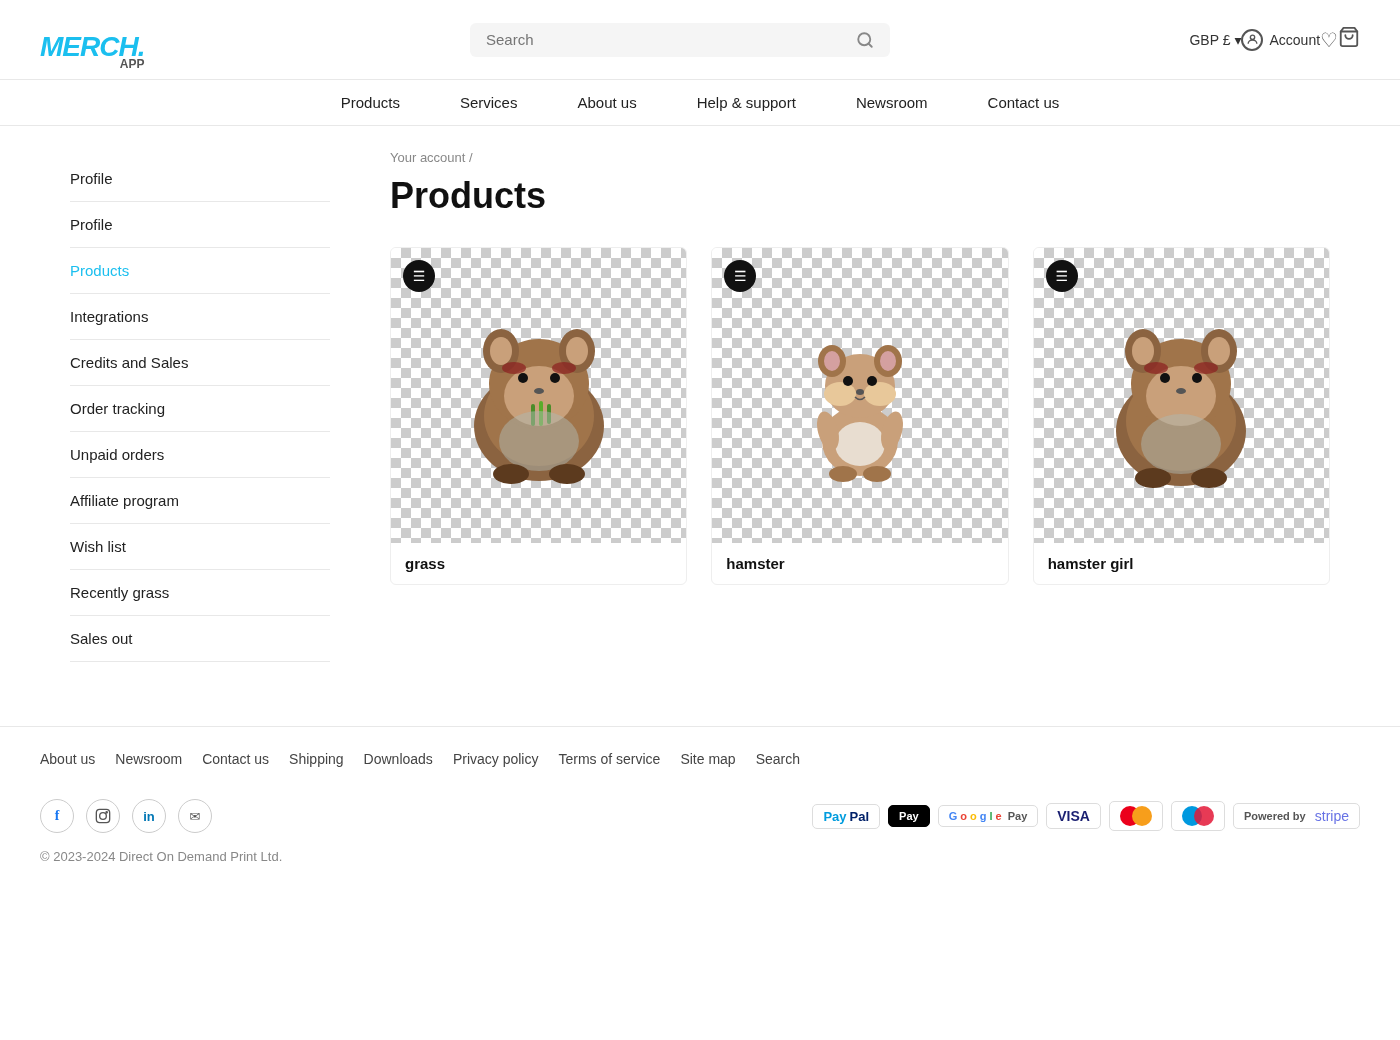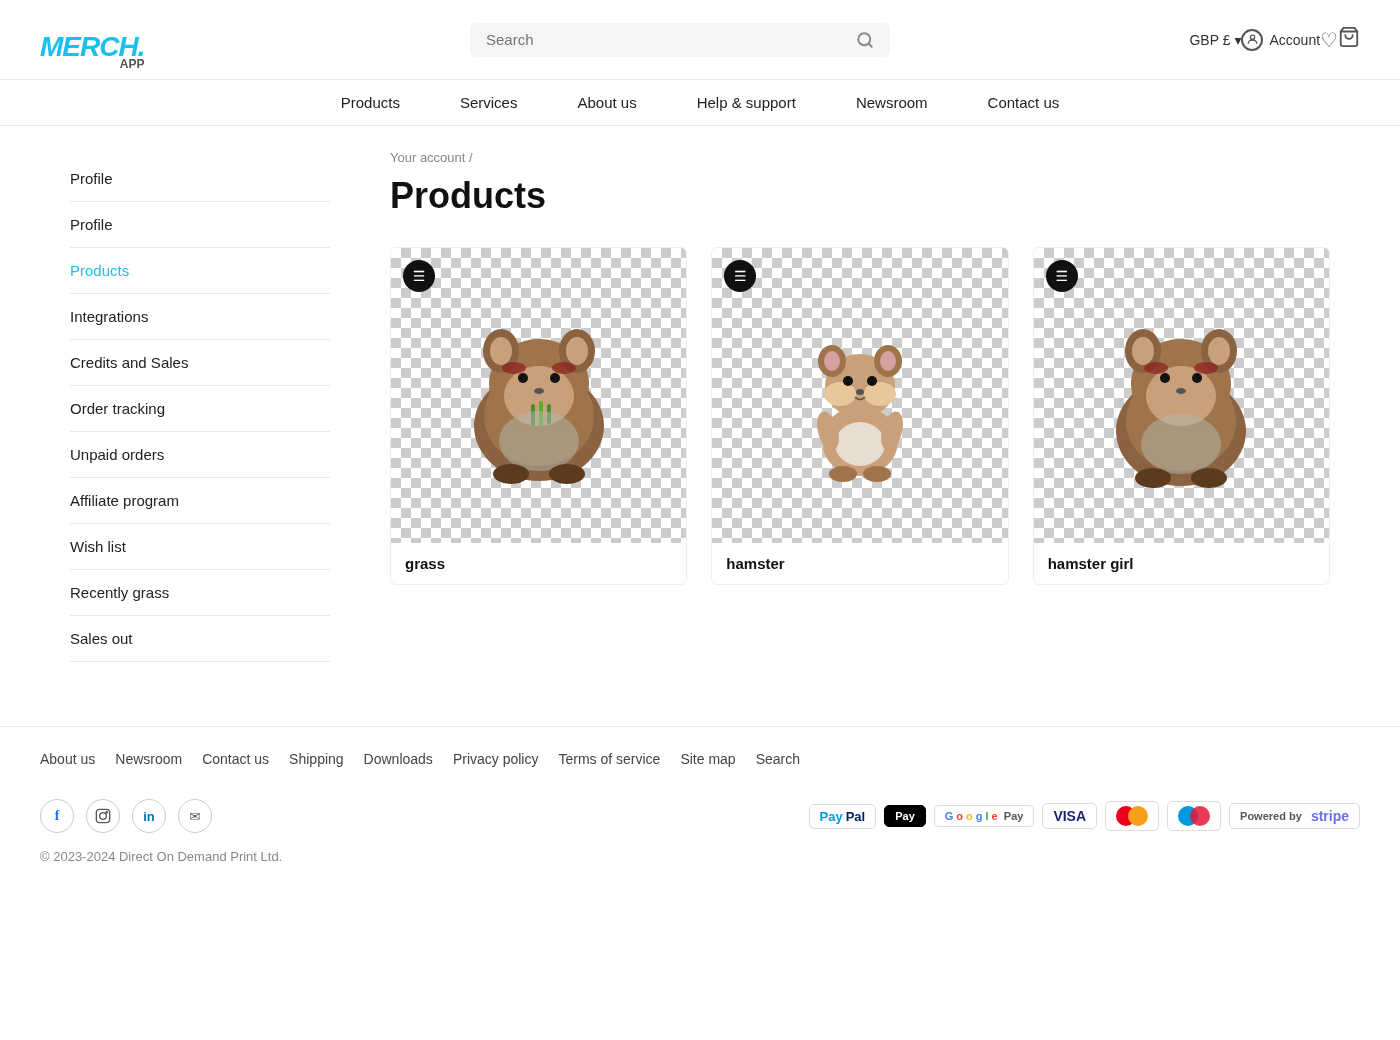--- a/index.html
+++ b/index.html
@@ -61,21 +61,21 @@
     .pay-visa { color: #1a1f71; font-size: 14px; font-weight: 900; border-color: #ddd; }
     .pay-mc { border-color: #ddd; }
     .mc-circles { display: flex; }
     .mc-circle-r { width: 20px; height: 20px; border-radius: 50%; background: #eb001b; }
     .mc-circle-y { width: 20px; height: 20px; border-radius: 50%; background: #f79e1b; margin-left: -8px; }
     .pay-maestro { border-color: #ddd; }
     .maestro-circles { display: flex; }
     .maestro-c1 { width: 20px; height: 20px; border-radius: 50%; background: #0099df; }
     .maestro-c2 { width: 20px; height: 20px; border-radius: 50%; background: #e31837; margin-left: -8px; opacity: 0.85; }
     .pay-stripe { border-color: #ddd; display: flex; align-items: center; font-size: 11px; color: #555; text-align: right; }
-    .stripe-s { color: #6772e5; font-weight: 700; font-size: 14px; }
+    .stripe-s { color: #6772e5; font-weight: 400; font-size: 14px; }
     .footer-copy { padding: 0 40px 20px 40px; font-size: 13px; color: #888; }
 
   </style>
 </head>
 <body>
 
 <header>
   <div class="header">
     <div class="logo">
       <div class="logo-wrap">

